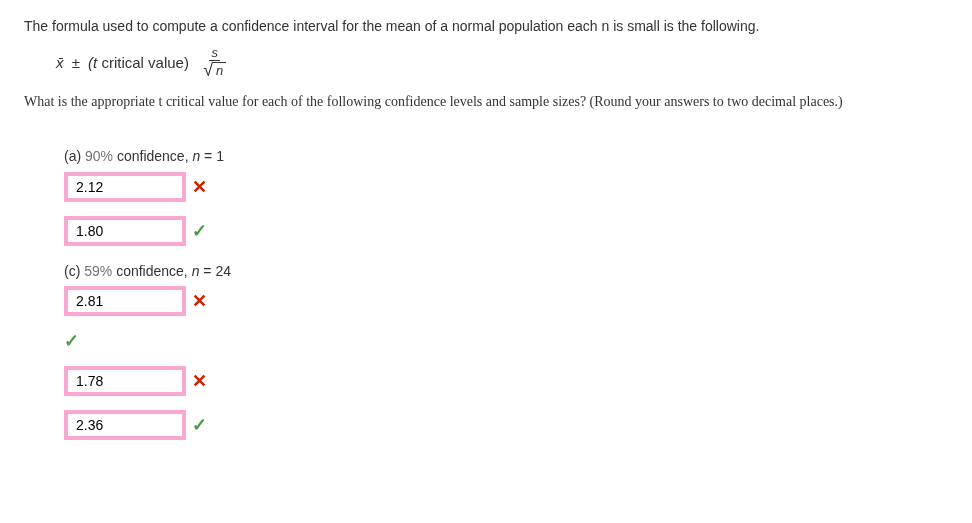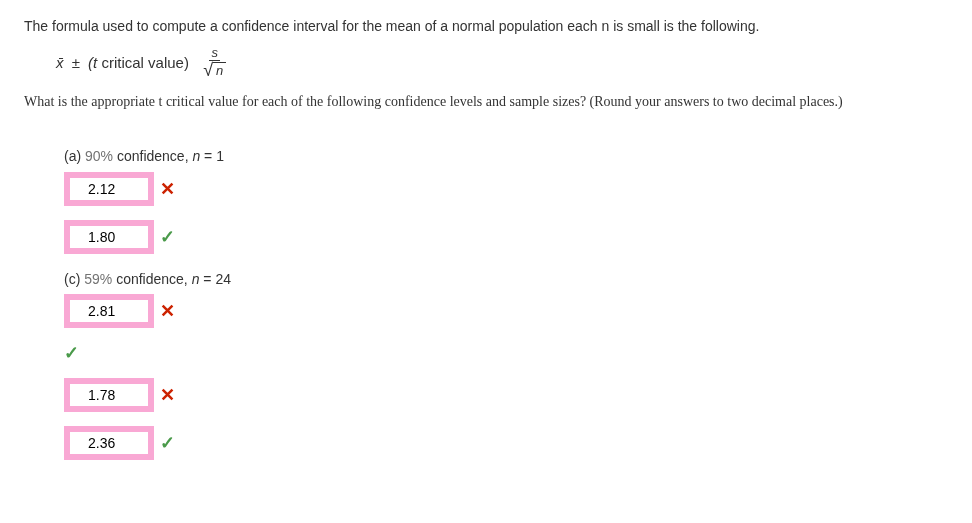--- a/index.html
+++ b/index.html
@@ -76,23 +76,23 @@
     .part-label .n-value {
       color: #cc0000;
       font-weight: bold;
     }
     .input-row {
       display: flex;
       align-items: center;
       gap: 6px;
     }
     .answer-input {
-      border: 6px solid #f9a8d4;
-      padding: 3px 18px;
-      width: 90px;
+      border: 4px solid #f9a8d4;
+      padding: 3px 8px;
+      width: 122px;
       font-size: 14px;
     }
     .check-icon {
       color: #4a9a4a;
       font-size: 18px;
       font-weight: bold;
     }
     .cross-icon {
       color: #cc2200;
       font-size: 18px;

